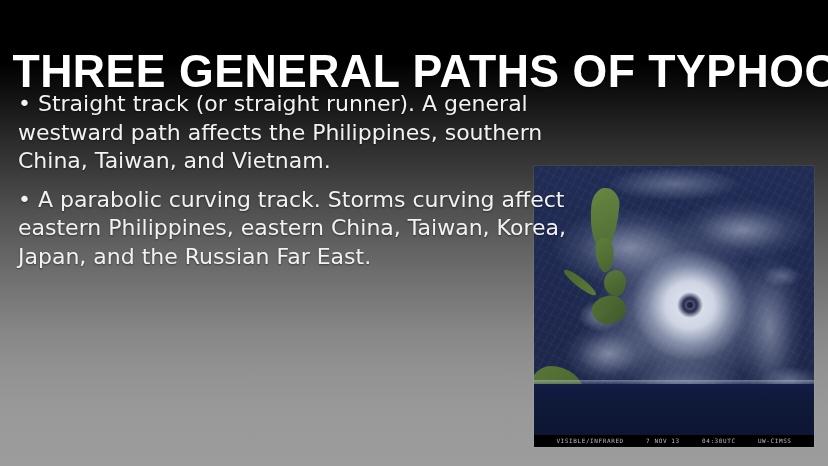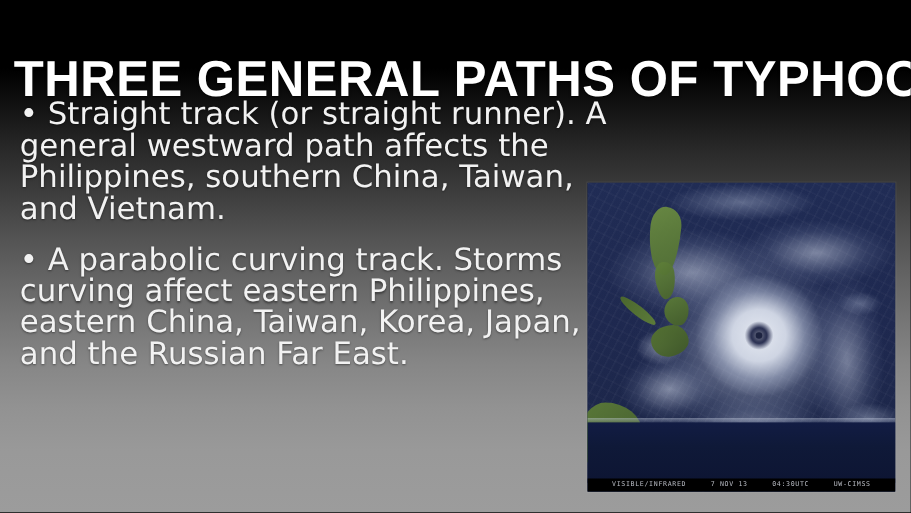--- a/index.html
+++ b/index.html
@@ -185,30 +185,30 @@
   #sat-caption span { margin: 0 9px; }
 
   
   #body {
     position: absolute;
     left: 18px;
     top: 90px;
     width: 556px;
     color: #f2f2f2;
     font-family: "DejaVu Sans", sans-serif;
-    font-size: 28px;
+    font-size: 22px;
     line-height: 28.5px;
     text-shadow: 0 1px 2px rgba(0,0,0,0.45);
   }
   #body p {
     margin: 0 0 2px 0;
     padding: 0;
     text-indent: 0;
   }
-  #body p + p { margin-top: 18px; }
+  #body p + p { margin-top: 10px; }
 </style>
 </head>
 <body>
 
 <div id="slide">
 
   <h1 id="title">THREE GENERAL PATHS OF TYPHOON</h1>
 
   <div id="sat-wrap">
     <div id="sat">

